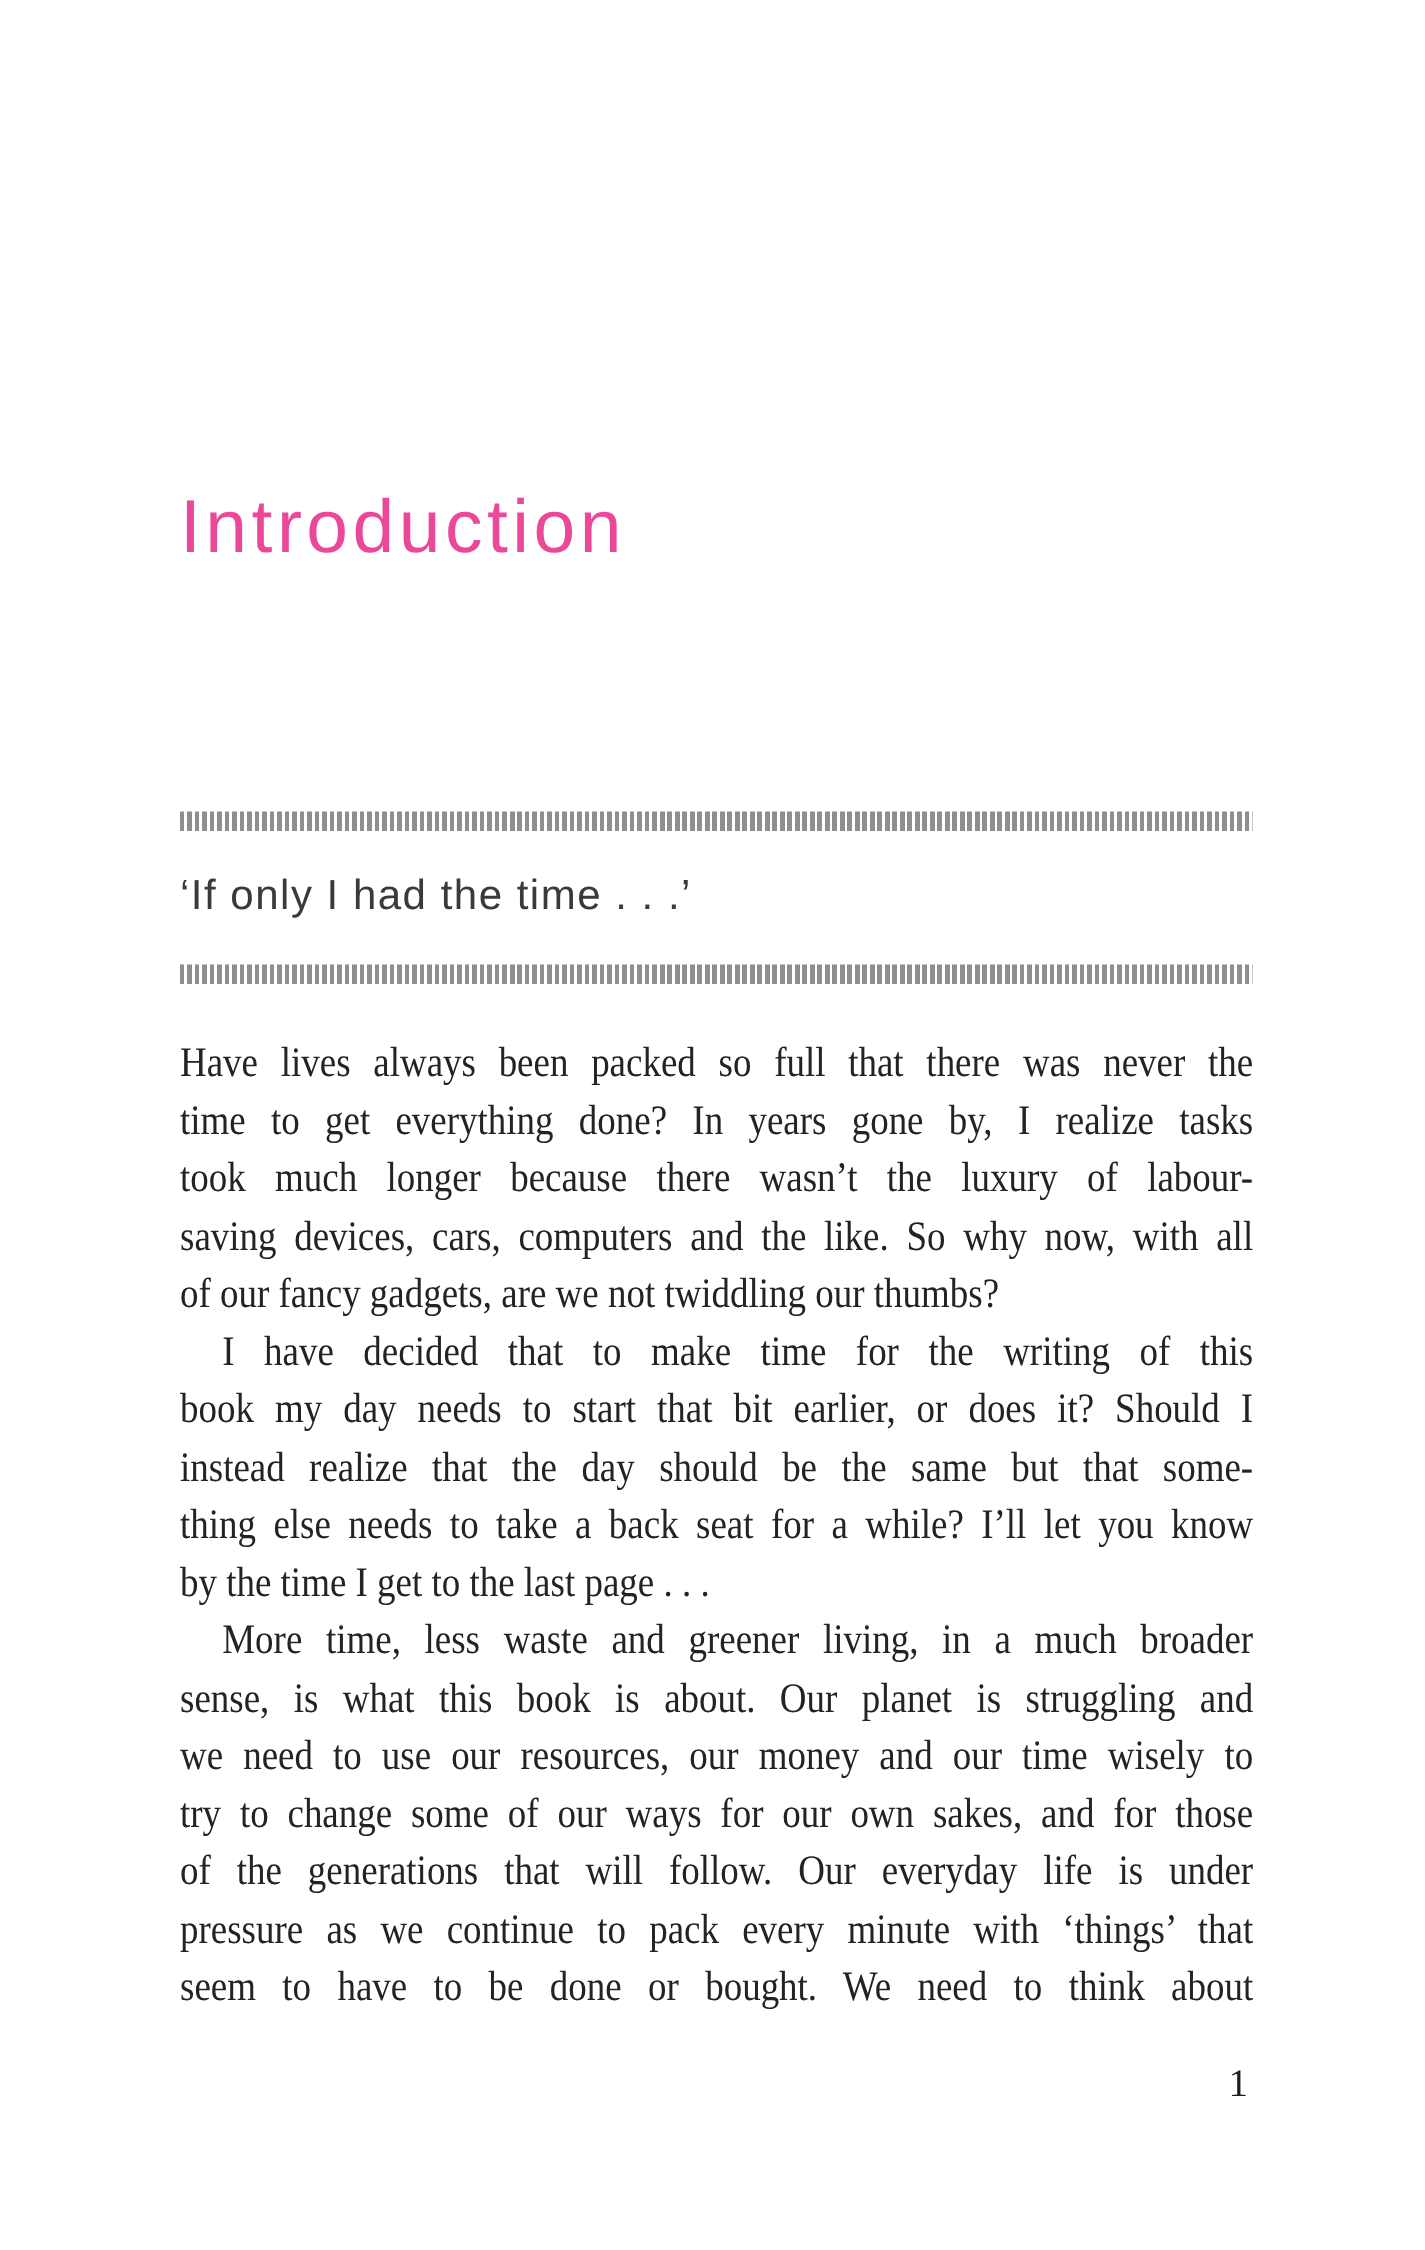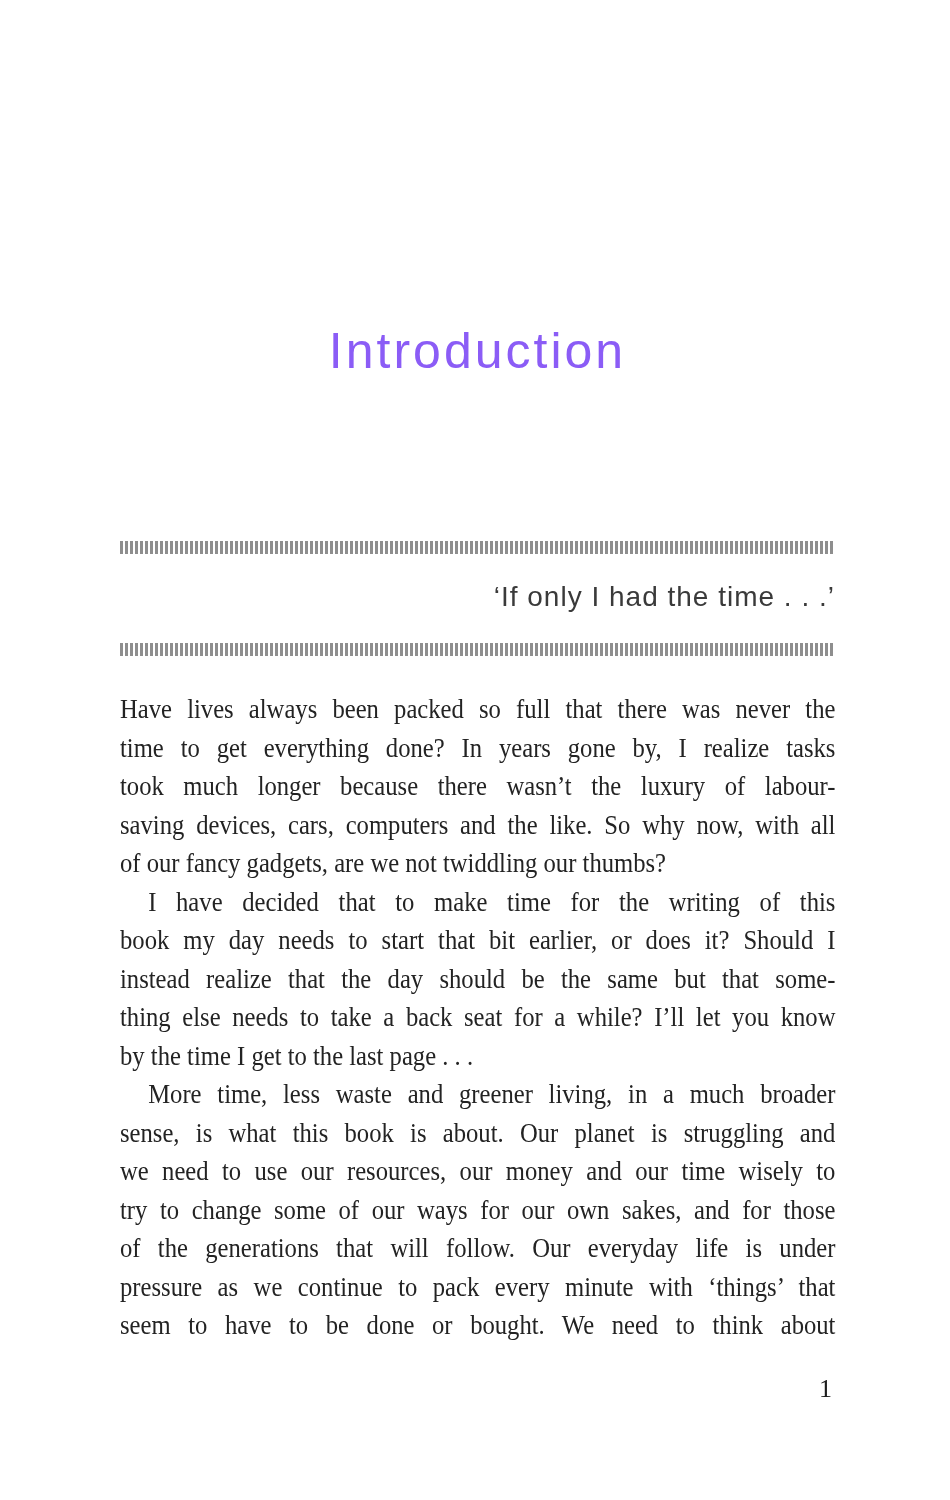--- a/index.html
+++ b/index.html
@@ -14,27 +14,26 @@
     background: var(--bg-color, #ffffff);
     overflow: hidden;
     font-family: "Liberation Serif", serif;
     color: var(--text-color, #232323);
   }
   .chapter-title {
     position: absolute;
     left: 120px;
     top: 292px;
     width: 715px;
-    text-align: center;
     font-family: "Liberation Sans", sans-serif;
     font-weight: 300;
     font-size: 50px;
     line-height: 1;
     letter-spacing: 3px;
-    color: #8b5cf6;
+    color: #ec4899;
   }
   .ornament-rule {
     position: absolute;
     left: 120px;
     width: 715px;
     height: 13px;
     background: repeating-linear-gradient(
       90deg,
       var(--rule-color, #8e8e8e) 0px,
       var(--rule-color, #8e8e8e) 3px,
@@ -42,21 +41,21 @@
       #ffffff 5px
     );
   }
   .rule-top { top: 541px; }
   .rule-bottom { top: 643px; }
   .epigraph {
     position: absolute;
     left: 120px;
     top: 580px;
     width: 715px;
-    text-align: right;
+    text-align: left;
     font-family: "Liberation Sans", sans-serif;
     font-weight: 300;
     font-size: 28px;
     line-height: 1.2;
     letter-spacing: 1px;
     color: #3a3a3a;
   }
   .body-text {
     position: absolute;
     left: 120px;

